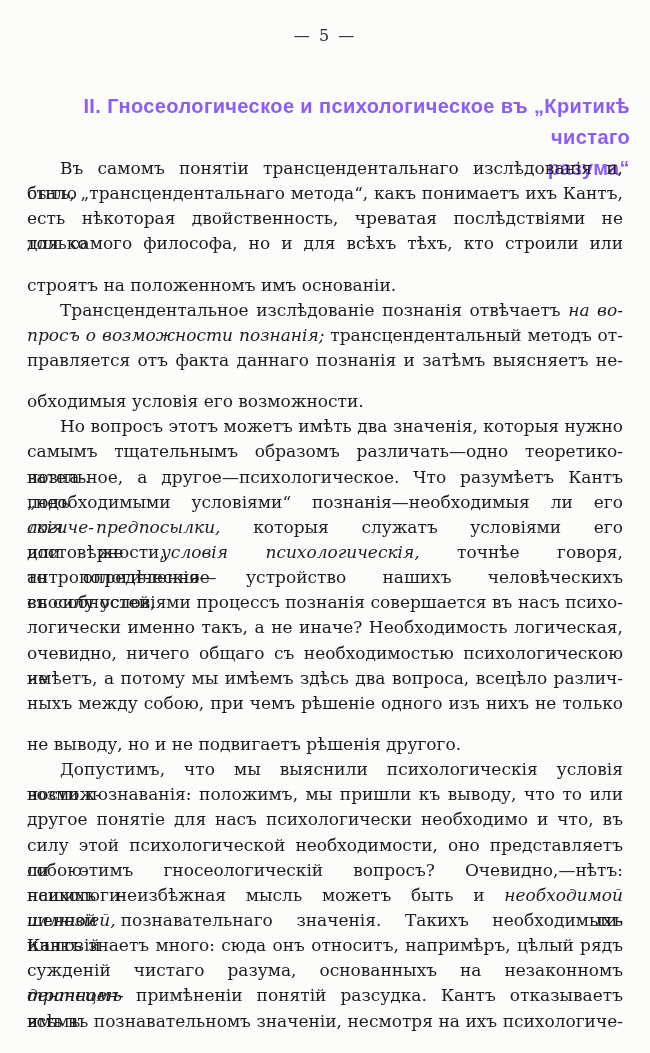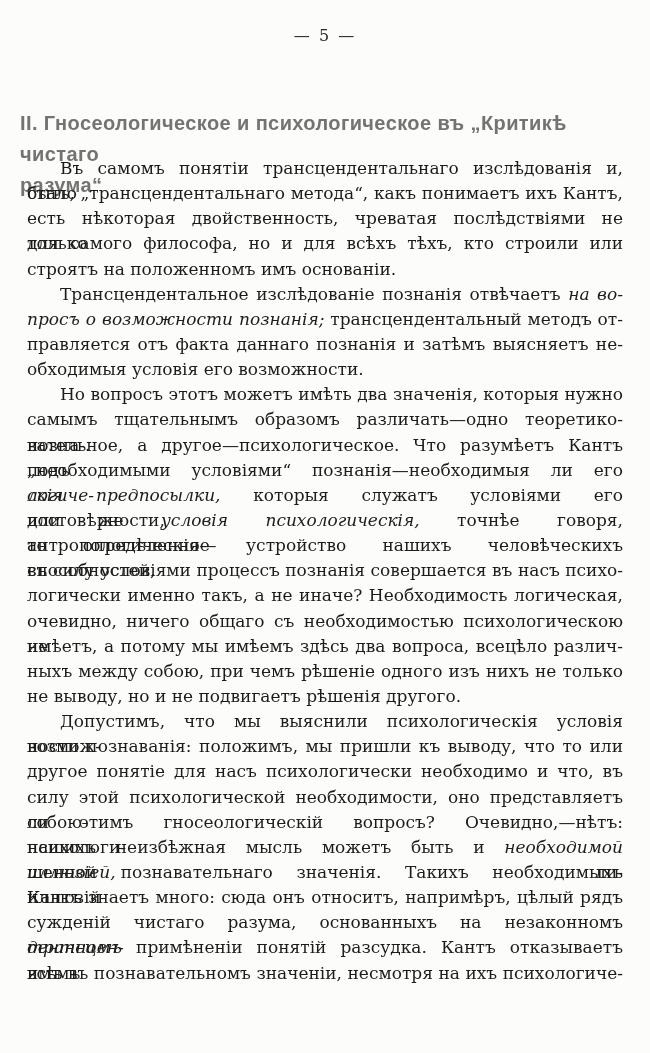--- a/index.html
+++ b/index.html
@@ -21,49 +21,50 @@
     top: 26px;
     left: 0;
     width: 100%;
     text-align: center;
     font-size: 16px;
     letter-spacing: 2px;
     color: #2a2a2a;
   }
   .heading {
     position: absolute;
-    top: 108px;
+    top: 91px;
     left: 20px;
     width: 610px;
-    text-align: left;
+    text-align: right;
     font-family: "Liberation Sans", sans-serif;
     font-weight: bold;
     font-size: 20px;
     line-height: 31px;
-    color: #737373;
+    color: #8b5cf6;
     letter-spacing: 0.4px;
   }
   .body-text {
     position: absolute;
     top: 156px;
     left: 27px;
     width: 596px;
     font-size: 17px;
     line-height: 25.15px;
     color: #1c1c1c;
   }
   .line {
     text-align: justify;
     text-align-last: justify;
     white-space: normal;
     height: 25.15px;
     overflow: visible;
   }
   .line.last {
     text-align-last: left;
+    margin-top: 16px;
   }
   .line.indent {
     text-indent: 33px;
   }
   .it {
     font-style: italic;
     margin-top: 16px;
   }
 </style>
 </head>

